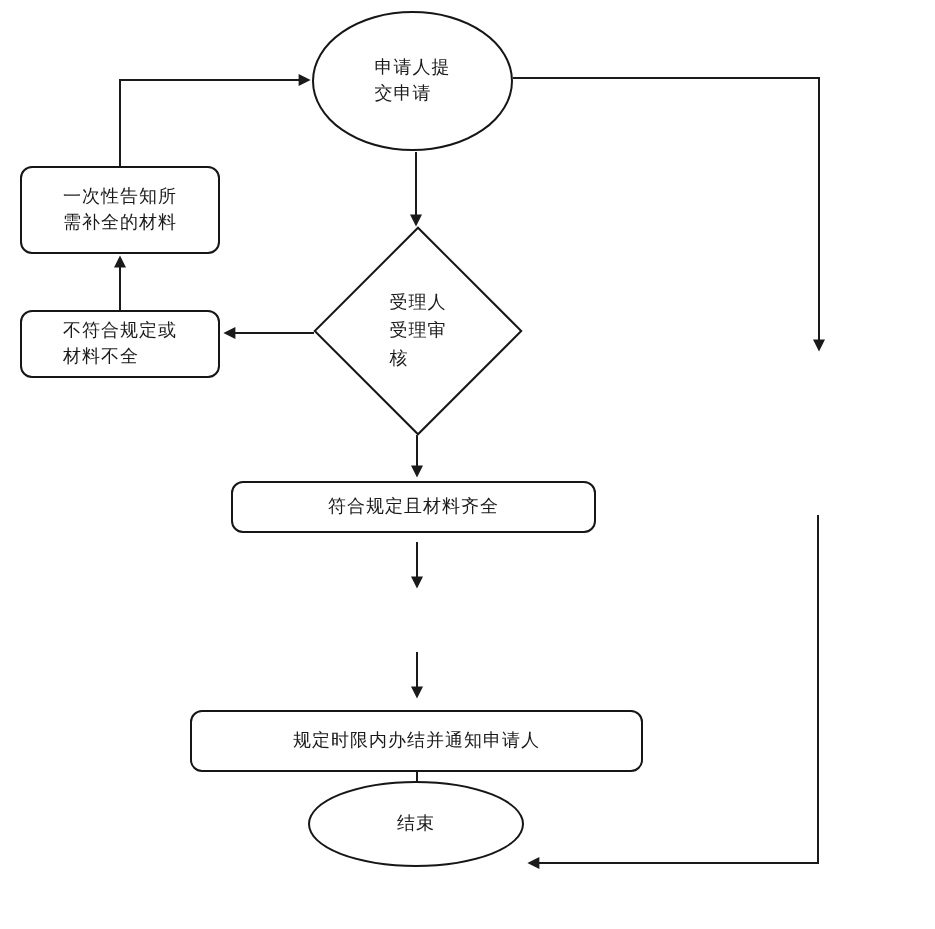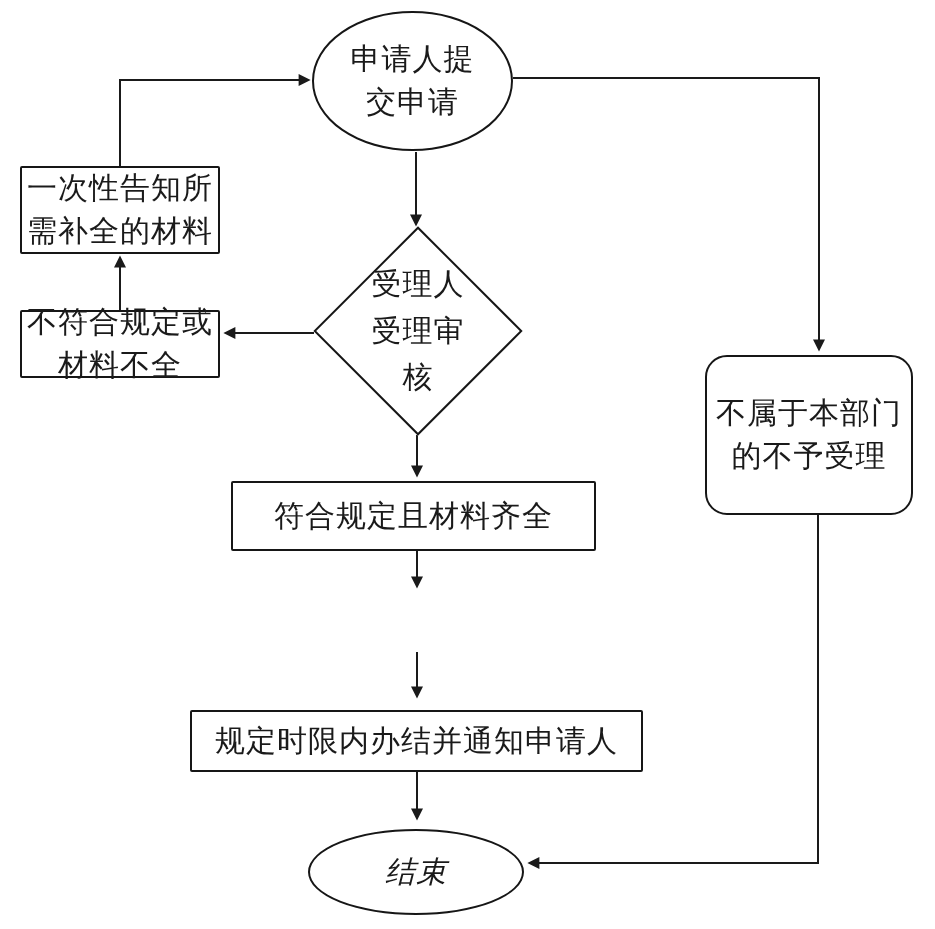--- a/index.html
+++ b/index.html
@@ -24,26 +24,25 @@
   .node {
     position: absolute;
     box-sizing: border-box;
     background: #ffffff;
     border: 2px solid #161616;
     display: flex;
     align-items: center;
     justify-content: center;
   }
   .ellipse { border-radius: 50%; }
-  .rounded { border-radius: 2px; }
+  .rounded { border-radius: 12px; }
   .rounded-lg { border-radius: 22px; }
   .label {
     white-space: pre-line;
-    text-align: center;
-    font-size: 30px;
+    font-size: 18px;
     line-height: 1.42;
     letter-spacing: 1px;
     color: #1a1a1a;
   }
   .diamond-node {
     position: absolute;
     background: transparent;
     border: none;
   }
   .diamond-shape {
@@ -102,31 +101,27 @@
   <div class="node rounded" style="left:20px; top:166px; width:200px; height:88px;">
     <div class="label">一次性告知所
 需补全的材料</div>
   </div>
 
   <div class="node rounded" style="left:20px; top:310px; width:200px; height:68px;">
     <div class="label">不符合规定或
 材料不全</div>
   </div>
 
-  <div class="node rounded-lg" style="left:705px; top:355px; width:208px; height:160px;">
-    <div class="label">不属于本部门
-的不予受理</div>
-  </div>
 
-  <div class="node rounded" style="left:231px; top:481px; width:365px; height:70px;">
+  <div class="node rounded" style="left:231px; top:481px; width:365px; height:52px;">
     <div class="label">符合规定且材料齐全</div>
   </div>
 
 
   <div class="node rounded" style="left:190px; top:700px; width:453px; height:62px;margin-top:10px;">
     <div class="label">规定时限内办结并通知申请人</div>
   </div>
 
-  <div class="node ellipse" style="left:308px; top:829px; width:216px; height:86px;font-style:italic;">
+  <div class="node ellipse" style="left:308px; top:781px; width:216px; height:86px;">
     <div class="label">结束</div>
   </div>
 
 </div>
 
 </body></html>

